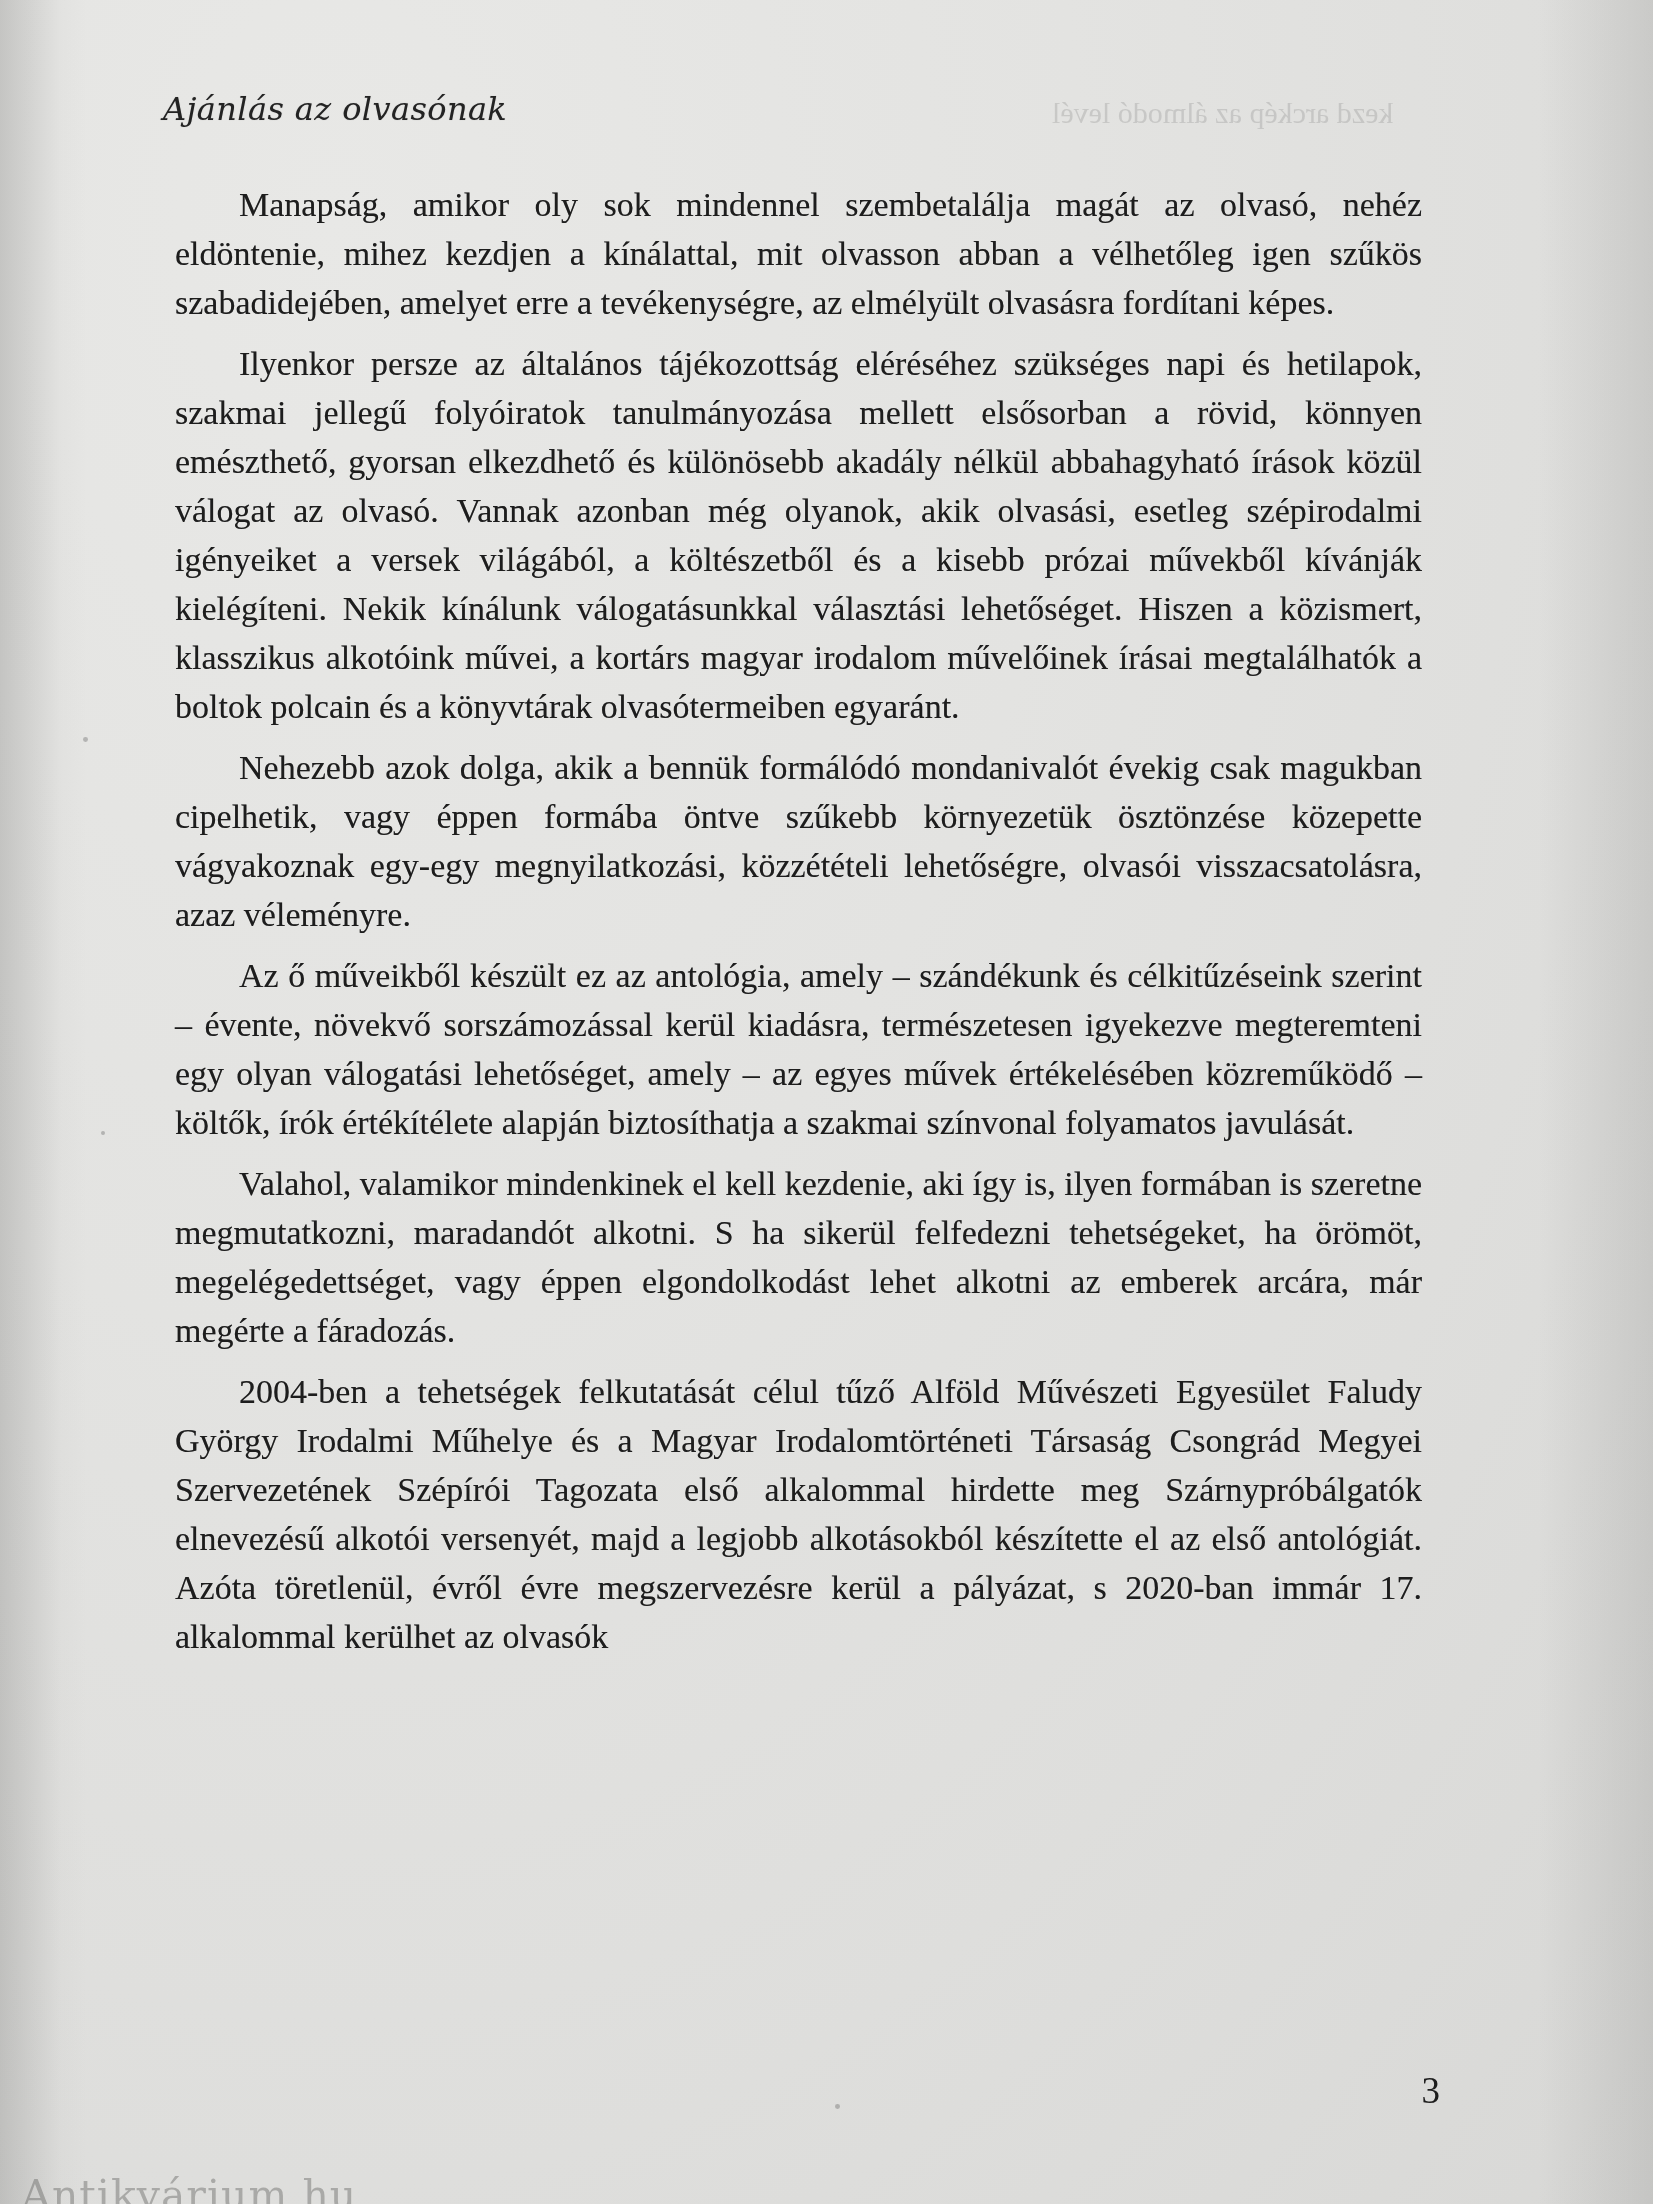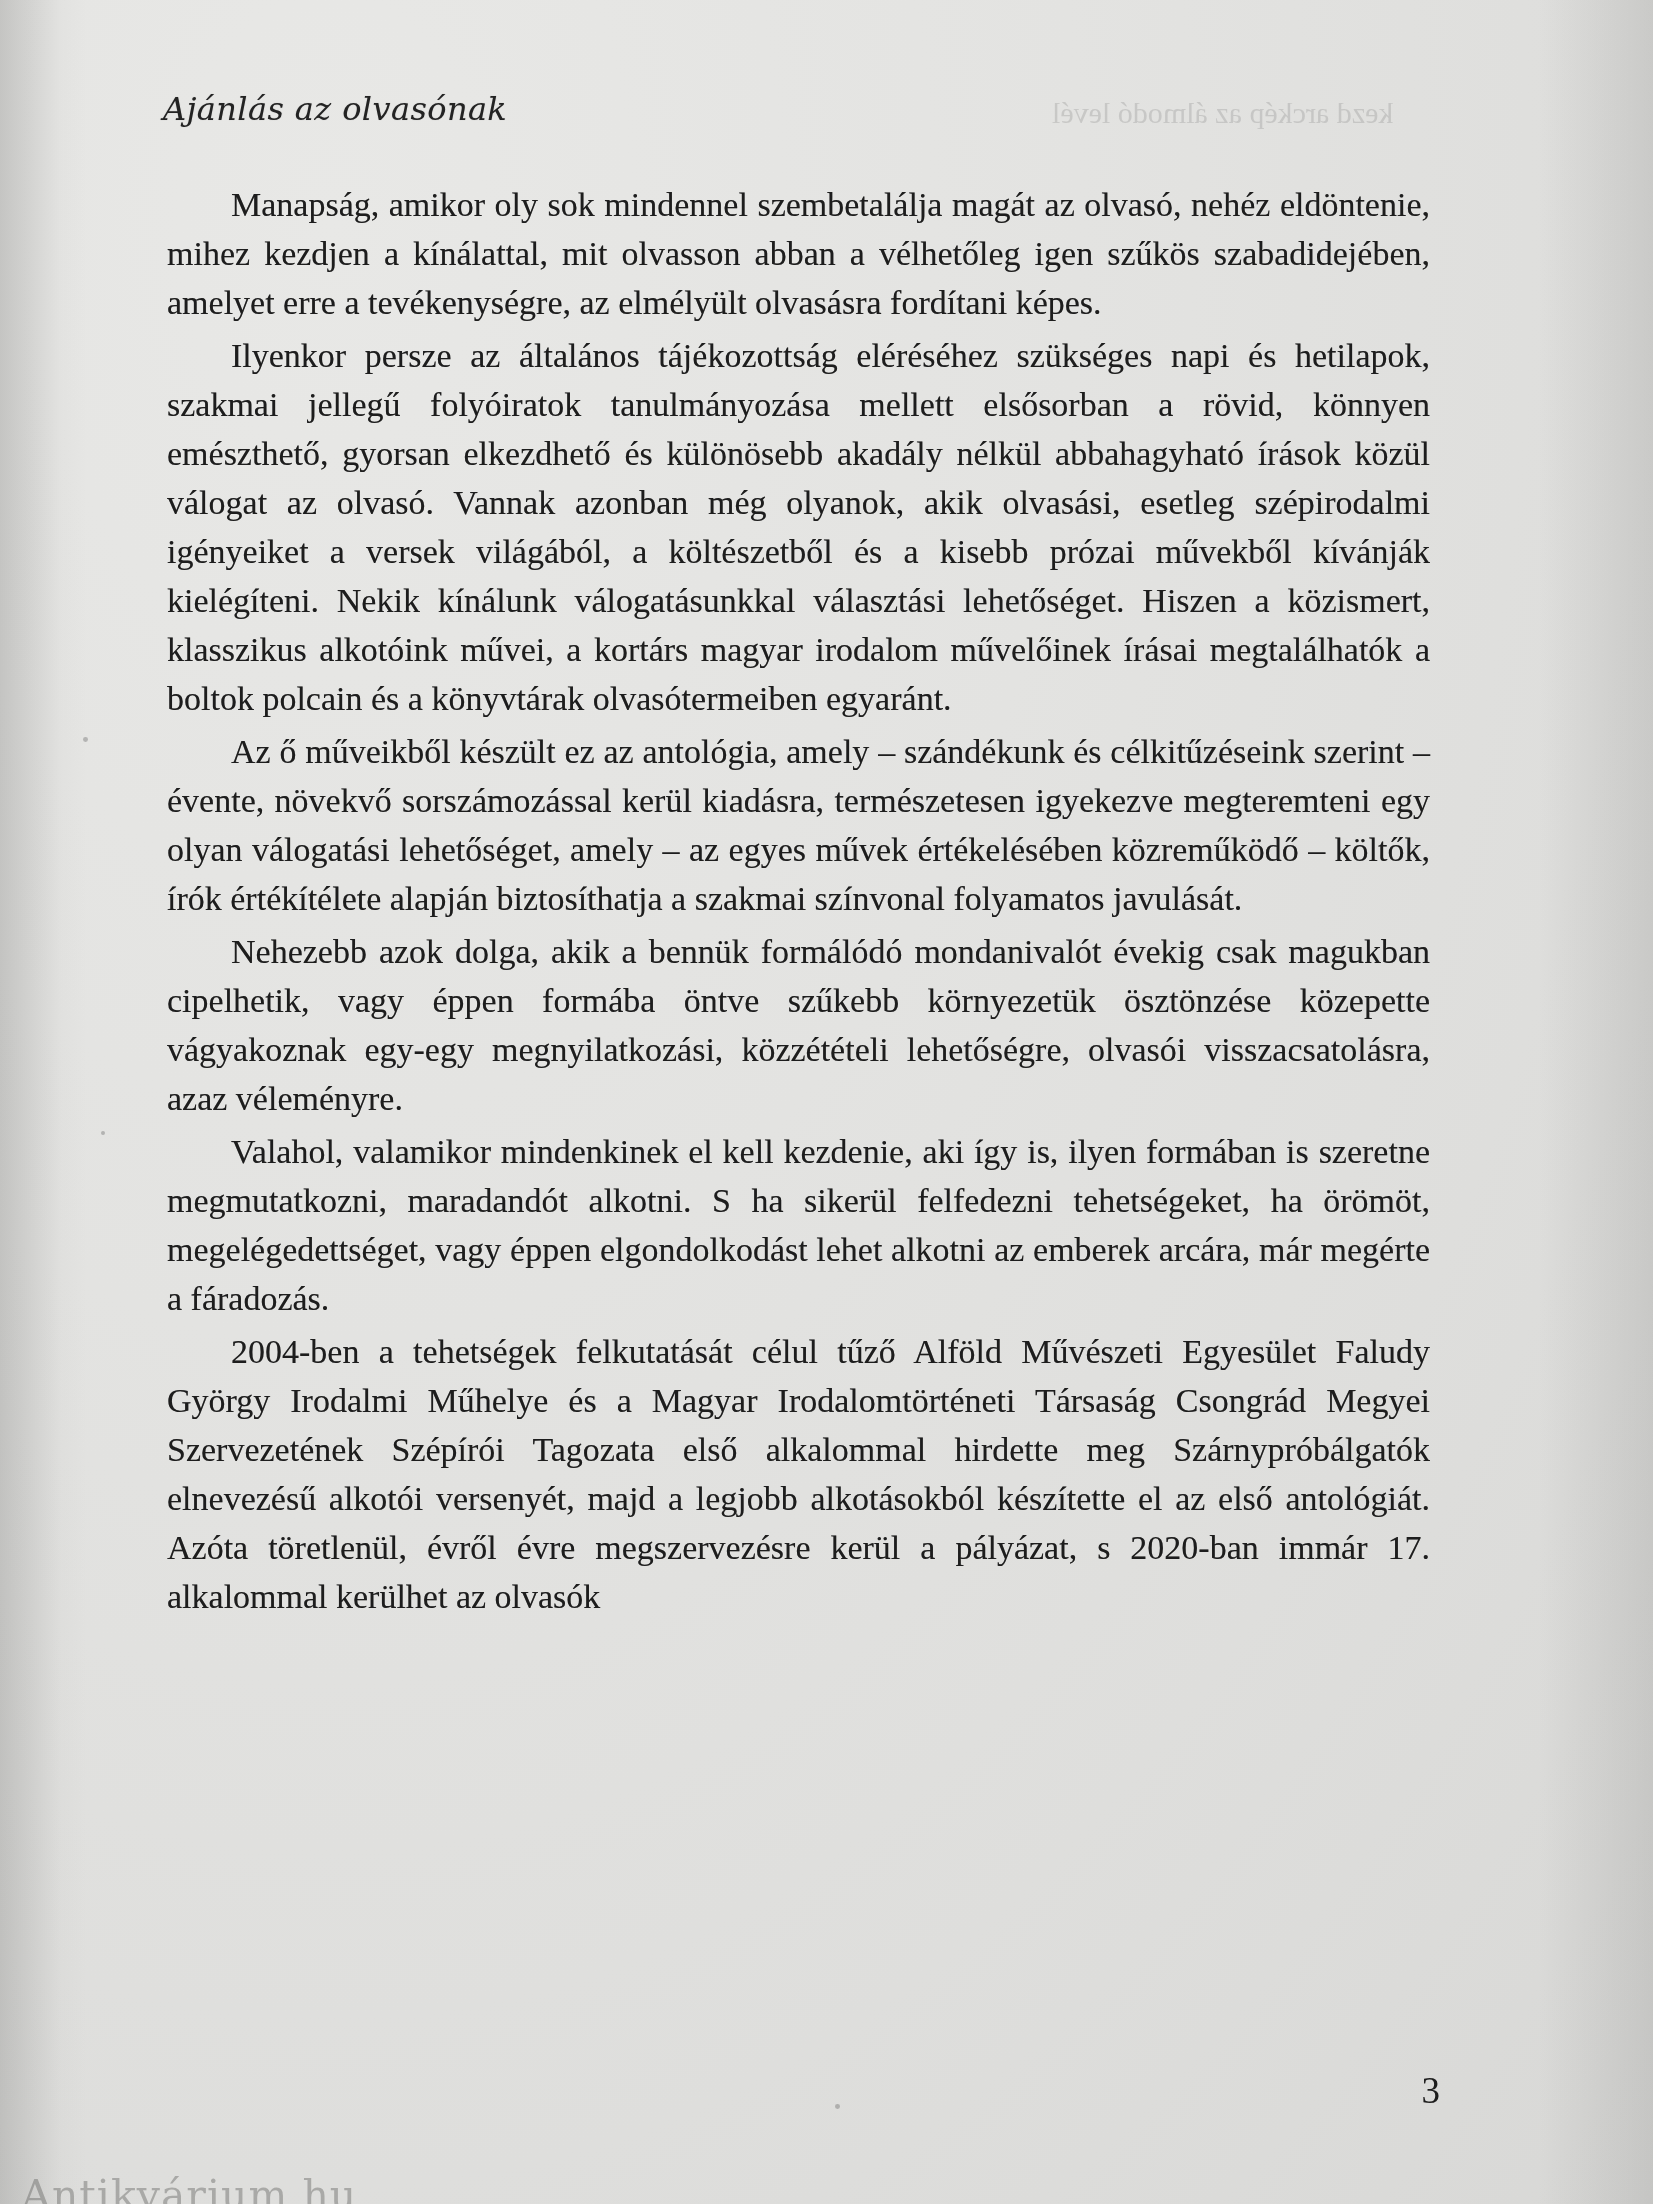--- a/index.html
+++ b/index.html
@@ -85,21 +85,21 @@
     width: 1271px;
     font-family: "Liberation Serif", serif;
     font-size: 34px;
     line-height: 49px;
     color: #1d1d1d;
     text-align: justify;
     text-justify: inter-word;
     text-shadow: 0 0 0.6px rgba(35,35,35,0.45);
   }
   .body-text p {
-    margin: 4px;
+    margin: 12px;
     text-indent: 64px;
   }
 
   .page-number {
     position: absolute;
     right: 43px;
     bottom: 93px;
     font-family: "Liberation Serif", serif;
     font-size: 37px;
     color: #1d1d1d;
@@ -138,22 +138,22 @@
   <span class="speck" style="left:101px; top:1131px; width:3.9px; height:3.9px;"></span>
   <span class="speck" style="left:835px; top:2104px; width:4.9px; height:4.9px;"></span>
 
   <div class="content">
 
     <h1 class="doc-title">Ajánlás az olvasónak</h1>
 
     <div class="body-text">
       <p>Manapság, amikor oly sok mindennel szembetalálja magát az olvasó, nehéz eldöntenie, mihez kezdjen a kínálattal, mit olvasson abban a vélhetőleg igen szűkös szabadidejében, amelyet erre a tevékenységre, az elmélyült olvasásra fordítani képes.</p>
       <p>Ilyenkor persze az általános tájékozottság eléréséhez szükséges napi és hetilapok, szakmai jellegű folyóiratok tanulmányozása mellett elsősorban a rövid, könnyen emészthető, gyorsan elkezdhető és különösebb akadály nélkül abbahagyható írások közül válogat az olvasó. Vannak azonban még olyanok, akik olvasási, esetleg szépirodalmi igényeiket a versek világából, a költészetből és a kisebb prózai művekből kívánják kielégíteni. Nekik kínálunk válogatásunkkal választási lehetőséget. Hiszen a közismert, klasszikus alkotóink művei, a kortárs magyar irodalom művelőinek írásai megtalálhatók a boltok polcain és a könyvtárak olvasótermeiben egyaránt.</p>
+      <p>Nehezebb azok dolga, akik a bennük formálódó mondanivalót évekig csak magukban cipelhetik, vagy éppen formába öntve szűkebb környezetük ösztönzése közepette vágyakoznak egy-egy megnyilatkozási, közzétételi lehetőségre, olvasói visszacsatolásra, azaz véleményre.</p>
       <p>Az ő műveikből készült ez az antológia, amely – szándékunk és célkitűzéseink szerint – évente, növekvő sorszámozással kerül kiadásra, természetesen igyekezve megteremteni egy olyan válogatási lehetőséget, amely – az egyes művek értékelésében közreműködő – költők, írók értékítélete alapján biztosíthatja a szakmai színvonal folyamatos javulását.</p>
-      <p>Nehezebb azok dolga, akik a bennük formálódó mondanivalót évekig csak magukban cipelhetik, vagy éppen formába öntve szűkebb környezetük ösztönzése közepette vágyakoznak egy-egy megnyilatkozási, közzétételi lehetőségre, olvasói visszacsatolásra, azaz véleményre.</p>
       <p>Valahol, valamikor mindenkinek el kell kezdenie, aki így is, ilyen formában is szeretne megmutatkozni, maradandót alkotni. S ha sikerül felfedezni tehetségeket, ha örömöt, megelégedettséget, vagy éppen elgondolkodást lehet alkotni az emberek arcára, már megérte a fáradozás.</p>
       <p>2004-ben a tehetségek felkutatását célul tűző Alföld Művészeti Egyesület Faludy György Irodalmi Műhelye és a Magyar Irodalomtörténeti Társaság Csongrád Megyei Szervezetének Szépírói Tagozata első alkalommal hirdette meg Szárnypróbálgatók elnevezésű alkotói versenyét, majd a legjobb alkotásokból készítette el az első antológiát. Azóta töretlenül, évről évre megszervezésre kerül a pályázat, s 2020-ban immár 17. alkalommal kerülhet az olvasók</p>
     </div>
 
     <div class="page-number">3</div>
   </div>
 
   <div class="watermark">Antikvárium.hu</div>
 </div>
 

